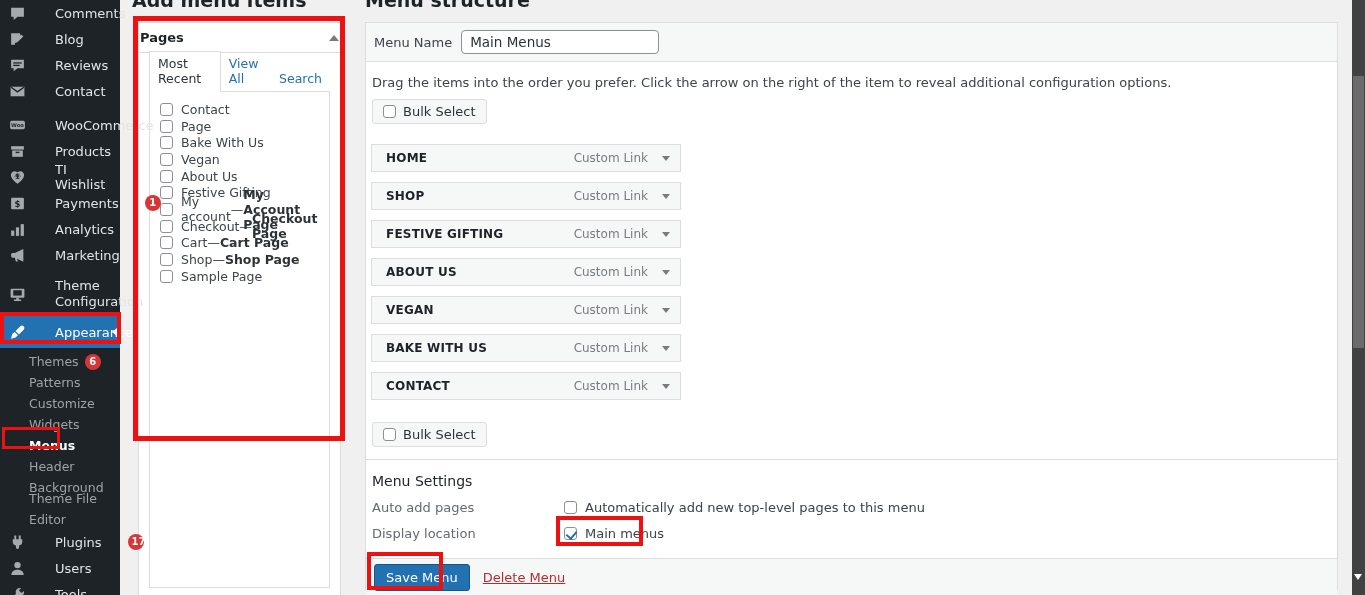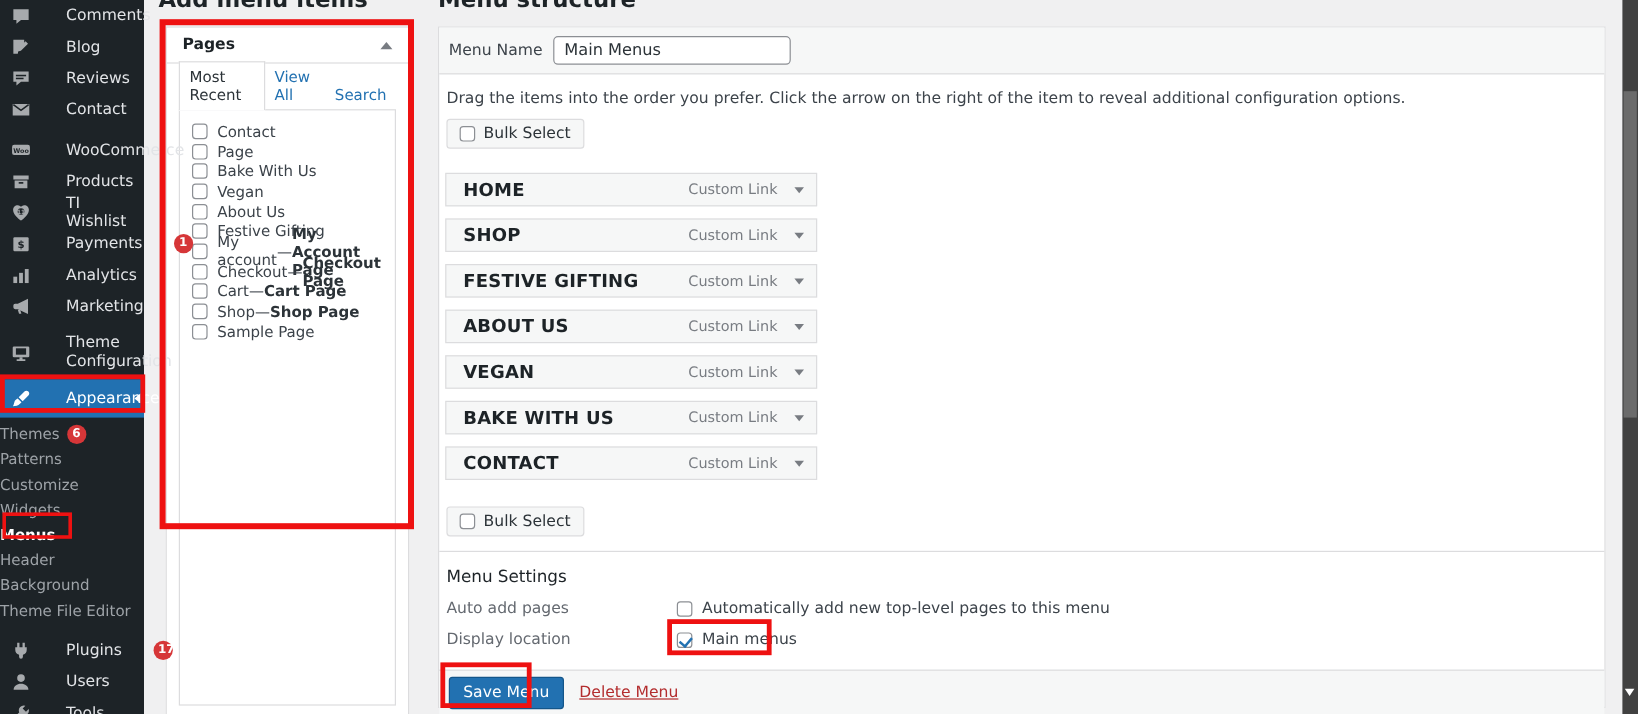--- a/index.html
+++ b/index.html
@@ -14,36 +14,36 @@
   .sb-item .sb-ico svg { width:17px; height:17px; display:block; fill:currentColor; }
   .sb-item.group-gap { margin-top:8px; }
   .sb-item.two-line { height:36px; align-items:center; }
   .sb-item.two-line .sb-label { line-height:1.25; width:78px; }
   .sb-item.active { background:#2271b1; color:#fff; height:32px; margin-top:4px; }
   .sb-item.active .sb-ico { color:#fff; }
   .sb-label { white-space:normal; }
   .sb-badge { margin-left:6px; min-width:16px; height:16px; padding:0 4px; border-radius:9px; background:#d63638; color:#fff; font-size:10px; line-height:16px; text-align:center; font-weight:bold; }
   .sb-arrow-left { position:absolute; right:3px; top:50%; margin-top:-4px; width:0; height:0; border-top:4px solid transparent; border-bottom:4px solid transparent; border-right:5px solid #fff; }
   #sb-submenu { padding:3px 0 2px 0; }
-  .sb-sub-item { height:21px; line-height:21px; padding-left:0; font-size:12.5px; color:#9ea3a8; cursor:pointer; display:flex; align-items:center; }
+  .sb-sub-item { height:21px; line-height:21px; padding-left:0; font-size:12.5px; color:#9ea3a8; cursor:pointer; display:flex; align-items:center;margin-left:29px; }
   .sb-sub-item.current { color:#fff; font-weight:bold; }
   #sb-bottom { margin-top:8px; }
 
   
   .anno { position:absolute; border:4px solid #ee1111; z-index:10; pointer-events:none; }
   .anno.thick { border-width:5px; }
   .anno.thin { border-width:3px; }
 
   
   .col-heading { position:absolute; top:-11px; font-size:19px; font-weight:bold; color:#1d2327; z-index:1; }
   #heading-add { left:132px; }
   #heading-structure { left:365px; }
 
   #pages-card { position:absolute; left:138px; top:22px; width:203px; height:578px; background:#fff; border:1px solid #dcdcde; z-index:1; }
-  #pages-header { height:30px; display:flex; align-items:center; justify-content:space-between; padding:0 13px; border-bottom:1px solid #dcdcde; }
+  #pages-header { height:30px; display:flex; align-items:center; justify-content:space-between; padding:0 1px; border-bottom:1px solid #dcdcde; }
   #pages-title { font-size:13px; font-weight:bold; color:#1d2327; }
   .tri-up { width:0; height:0; border-left:5px solid transparent; border-right:5px solid transparent; border-bottom:6px solid #787c82; cursor:pointer; }
   #pages-body { padding:14px 10px 0 10px; }
   #pages-tabs { display:flex; align-items:flex-end; height:24px; position:relative; z-index:1; }
   .pg-tab { font-size:12.5px; padding:4px 8px 5px 8px; color:#2271b1; cursor:pointer; text-decoration:none; }
   .pg-tab.active { background:#fff; border:1px solid #dcdcde; border-bottom:1px solid #fff; color:#2c3338; margin-bottom:-1px; }
   #pages-listbox { border:1px solid #dcdcde; background:#fff; height:497px; padding:9px 4px 0 10px; overflow:hidden; }
   .pg-item { display:flex; align-items:center; height:16.7px; font-size:12.5px; color:#3c434a; }
   .pg-item b { color:#2c3338; }
 
@@ -54,21 +54,21 @@
   
   #structure-card { position:absolute; left:365px; top:22px; width:973px; height:568px; background:#fff; border:1px solid #dcdcde; z-index:1; }
   #name-row { height:39px; background:#f6f7f7; border-bottom:1px solid #dcdcde; display:flex; align-items:center; padding-left:8px; }
   #name-label { font-size:13px; color:#3c434a; margin-right:9px; }
   #menu-name-input { width:198px; height:24px; border:1px solid #8c8f94; border-radius:4px; padding:0 8px; font-size:13.5px; color:#2c3338; font-family:inherit; background:#fff; }
   #drag-hint { margin:13px 0 0 6px; font-size:13px; color:#3c434a; }
   .bulk-btn { display:inline-flex; align-items:center; margin:9px 0 0 6px; padding:4px 10px; background:#f6f7f7; border:1px solid #dcdcde; border-radius:3px; font-size:13px; color:#2c3338; cursor:pointer; }
   .bulk-btn .cb { margin-right:7px; }
   #menu-items { margin:20px 0 0 5px; }
   .mi-bar { width:310px; height:28px; margin-bottom:10px; background:#f6f7f7; border:1px solid #dcdcde; display:flex; align-items:center; padding:0 10px 0 14px; cursor:move; }
-  .mi-title { font-size:15px; font-weight:bold; color:#1d2327; letter-spacing:.2px; flex:1; }
+  .mi-title { font-size:12px; font-weight:bold; color:#1d2327; letter-spacing:.2px; flex:1; }
   .mi-type { font-size:12px; color:#787c82; margin-right:14px; }
   .tri-down { width:0; height:0; border-left:4.5px solid transparent; border-right:4.5px solid transparent; border-top:5.5px solid #787c82; cursor:pointer; }
   #bulk2 { margin-top:12px; }
 
   #settings-divider { position:absolute; left:0; right:0; top:436px; border-top:1px solid #dcdcde; }
   #menu-settings { position:absolute; left:6px; right:10px; top:444px; }
   #settings-heading { font-size:14px; font-weight:normal; color:#1d2327; margin-top:6px; }
   .ms-row { display:flex; align-items:center; margin-top:11px; }
   .ms-label { width:192px; font-size:13px; color:#646970; flex:0 0 192px; }
   .ms-option { display:flex; align-items:center; font-size:13px; color:#3c434a; }

